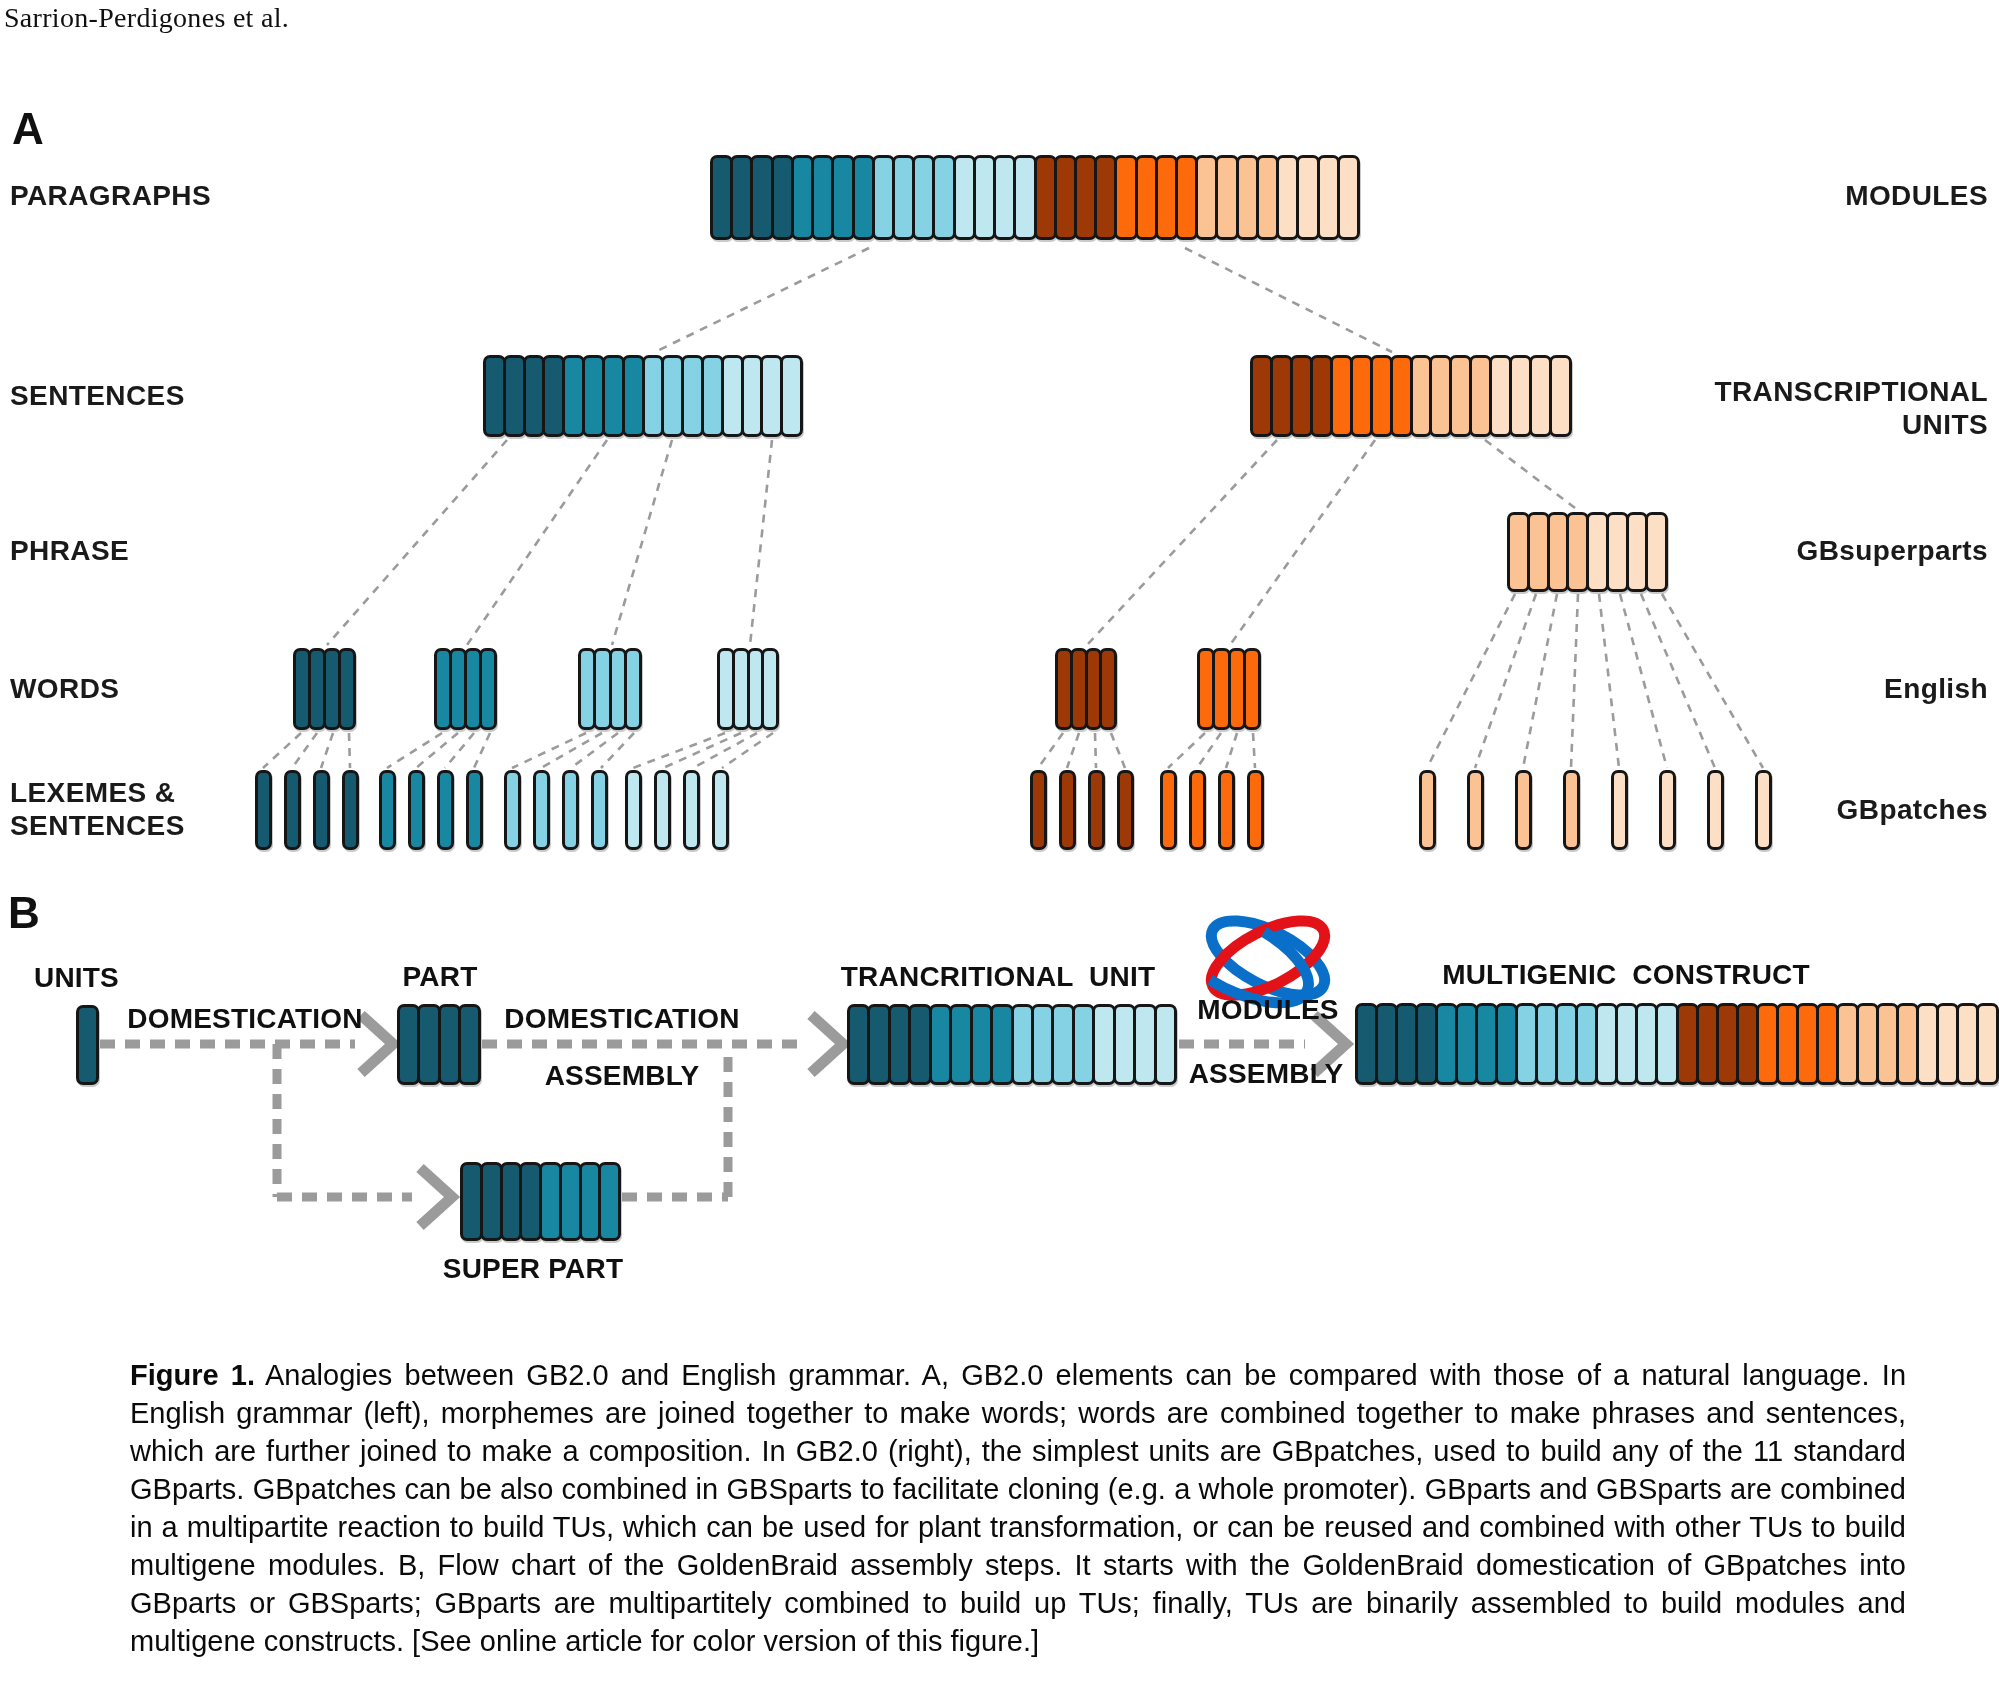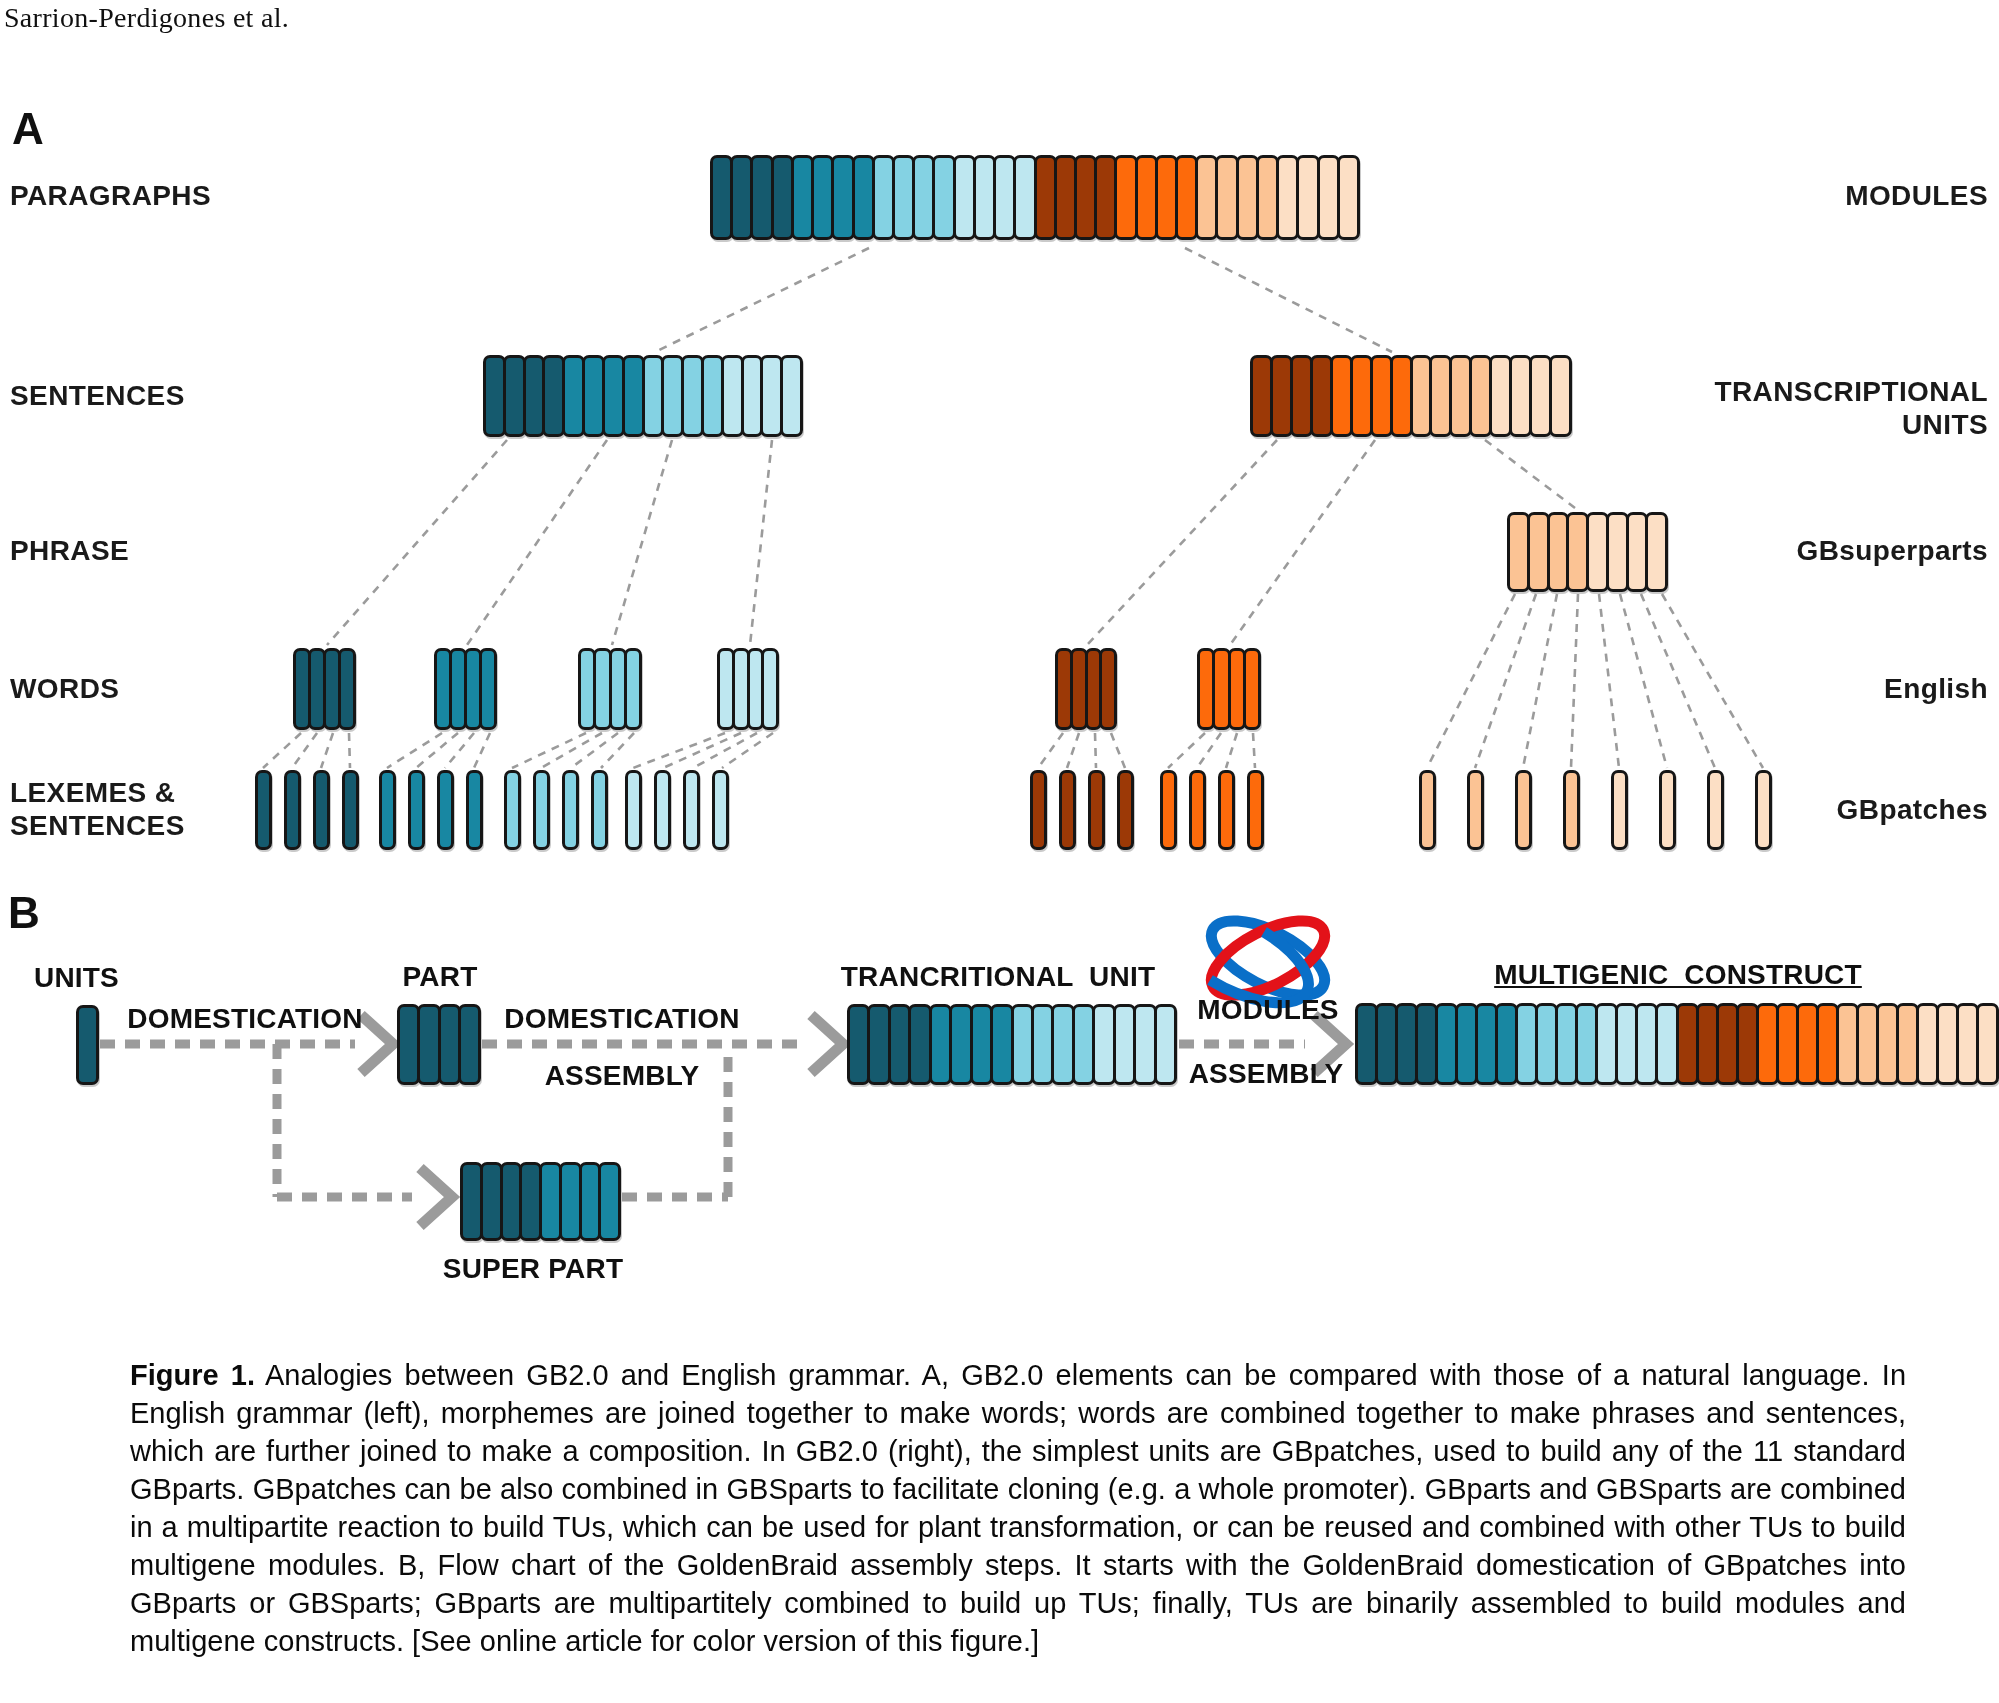--- a/index.html
+++ b/index.html
@@ -123,21 +123,21 @@
         <div>GBpatches</div>
       </div>
       <div class="blab leftalign" style="left: 34px; top: 978px;">UNITS</div>
       <div class="blab" style="left: 245px; top: 1019px;">DOMESTICATION</div>
       <div class="blab" style="left: 440px; top: 977px;">PART</div>
       <div class="blab" style="left: 622px; top: 1019px;">DOMESTICATION</div>
       <div class="blab" style="left: 622px; top: 1076px;">ASSEMBLY</div>
       <div class="blab" style="left: 998px; top: 977px;">TRANCRITIONAL  UNIT</div>
       <div class="blab" style="left: 1268px; top: 1010px;">MODULES</div>
       <div class="blab" style="left: 1266px; top: 1074px;">ASSEMBLY</div>
-      <div class="blab" style="left: 1678px; top: 975px; text-decoration: underline;">MULTIGENIC  CONSTRUCT</div>
+      <div class="blab" style="left: 1626px; top: 975px;">MULTIGENIC  CONSTRUCT</div>
       <div class="blab" style="left: 533px; top: 1269px;">SUPER PART</div>
       <div class="bar" style="left: 710px; top: 155px; width: 650px; height: 85px;">
         <div class="cap" style="background: rgb(21, 90, 110);"></div>
         <div class="cap" style="background: rgb(21, 90, 110);"></div>
         <div class="cap" style="background: rgb(21, 90, 110);"></div>
         <div class="cap" style="background: rgb(21, 90, 110);"></div>
         <div class="cap" style="background: rgb(24, 135, 162);"></div>
         <div class="cap" style="background: rgb(24, 135, 162);"></div>
         <div class="cap" style="background: rgb(24, 135, 162);"></div>
         <div class="cap" style="background: rgb(24, 135, 162);"></div>

